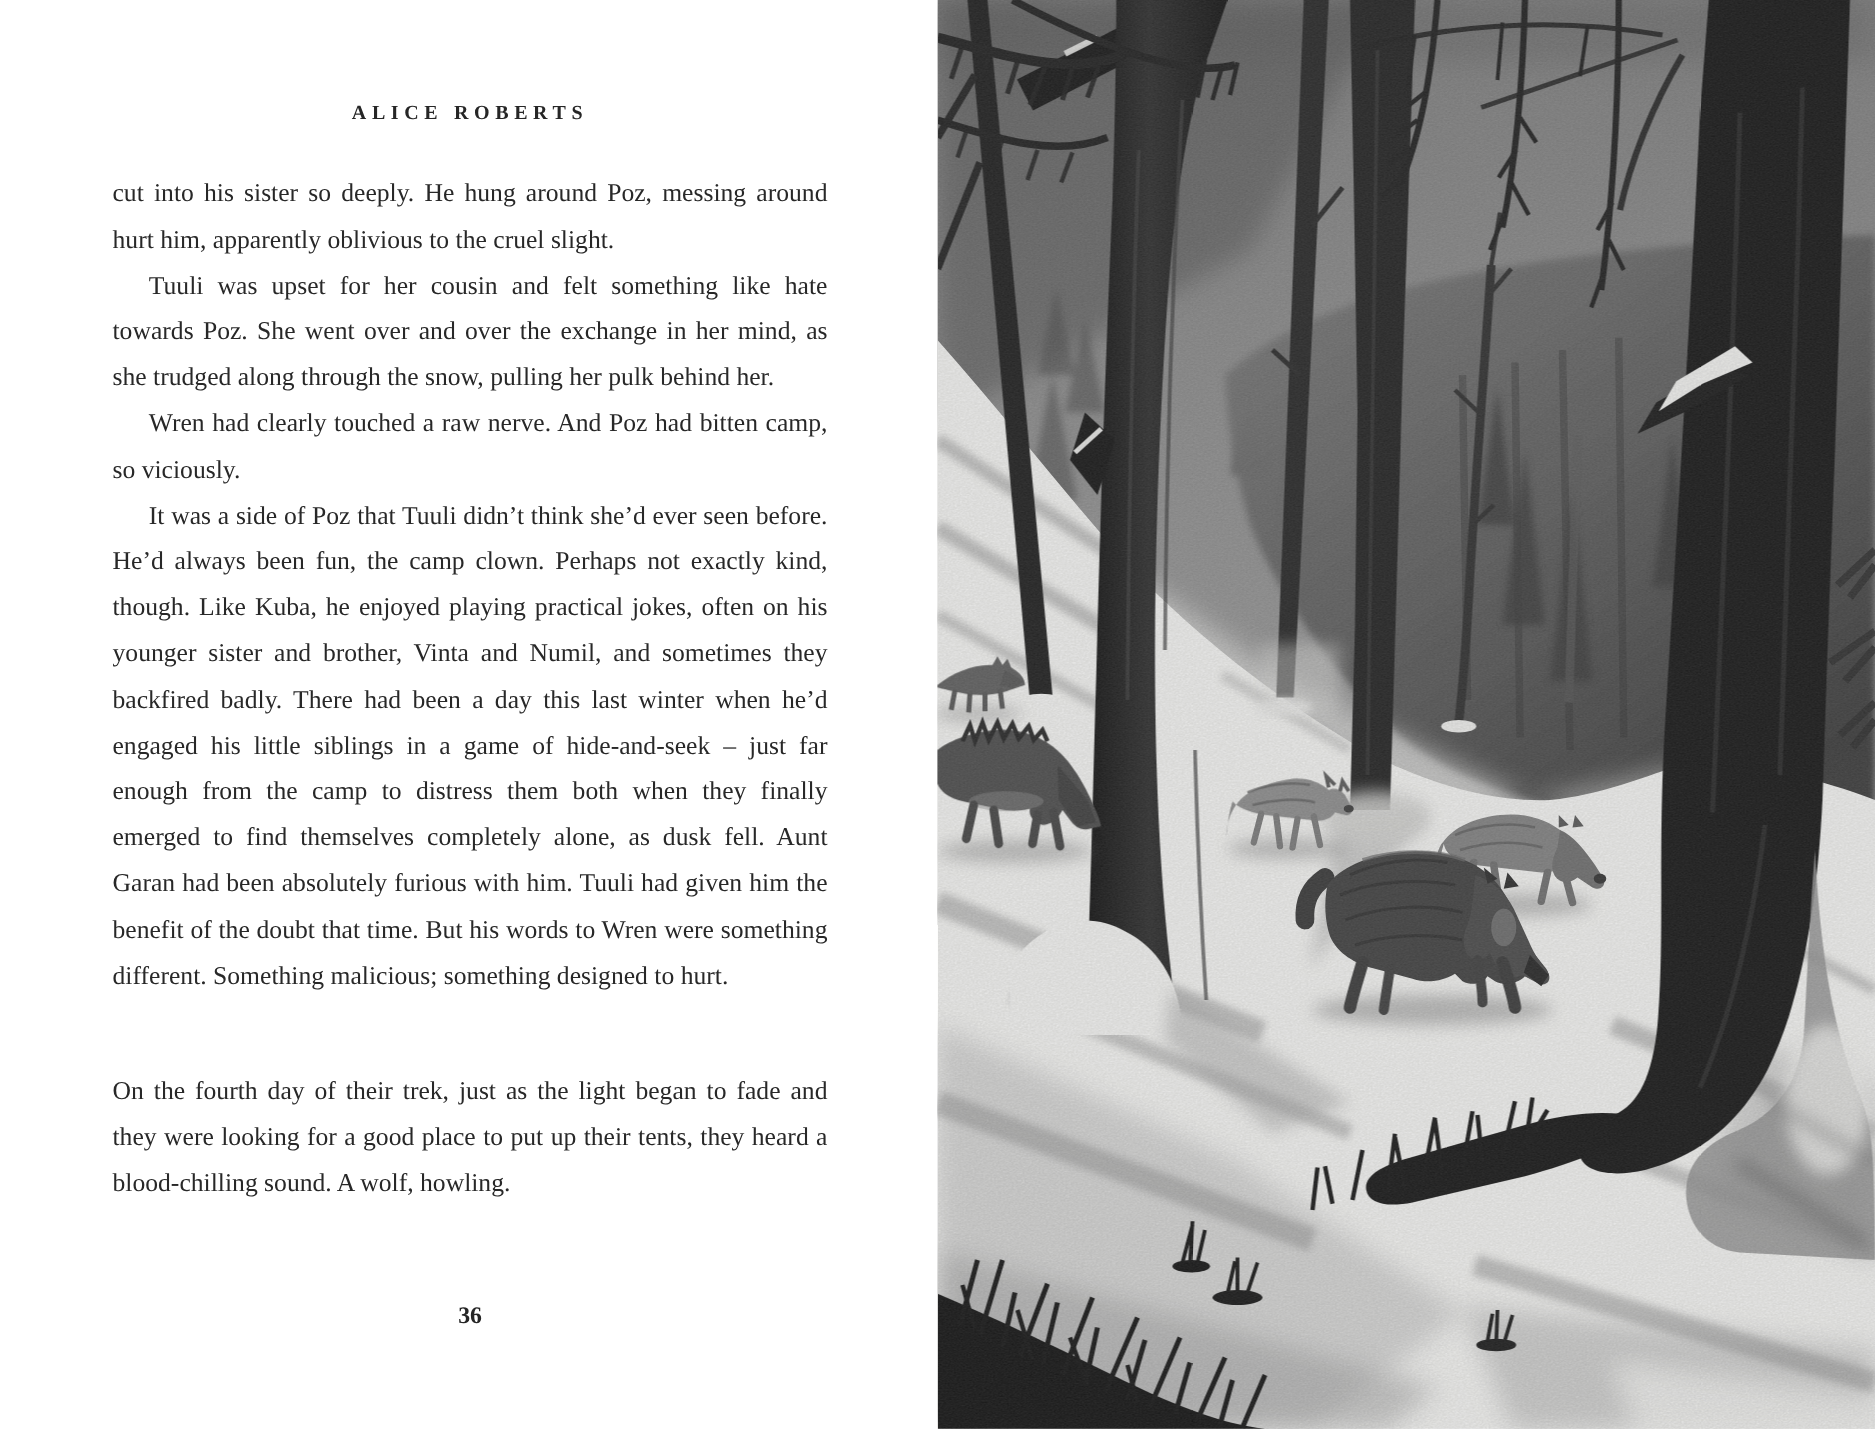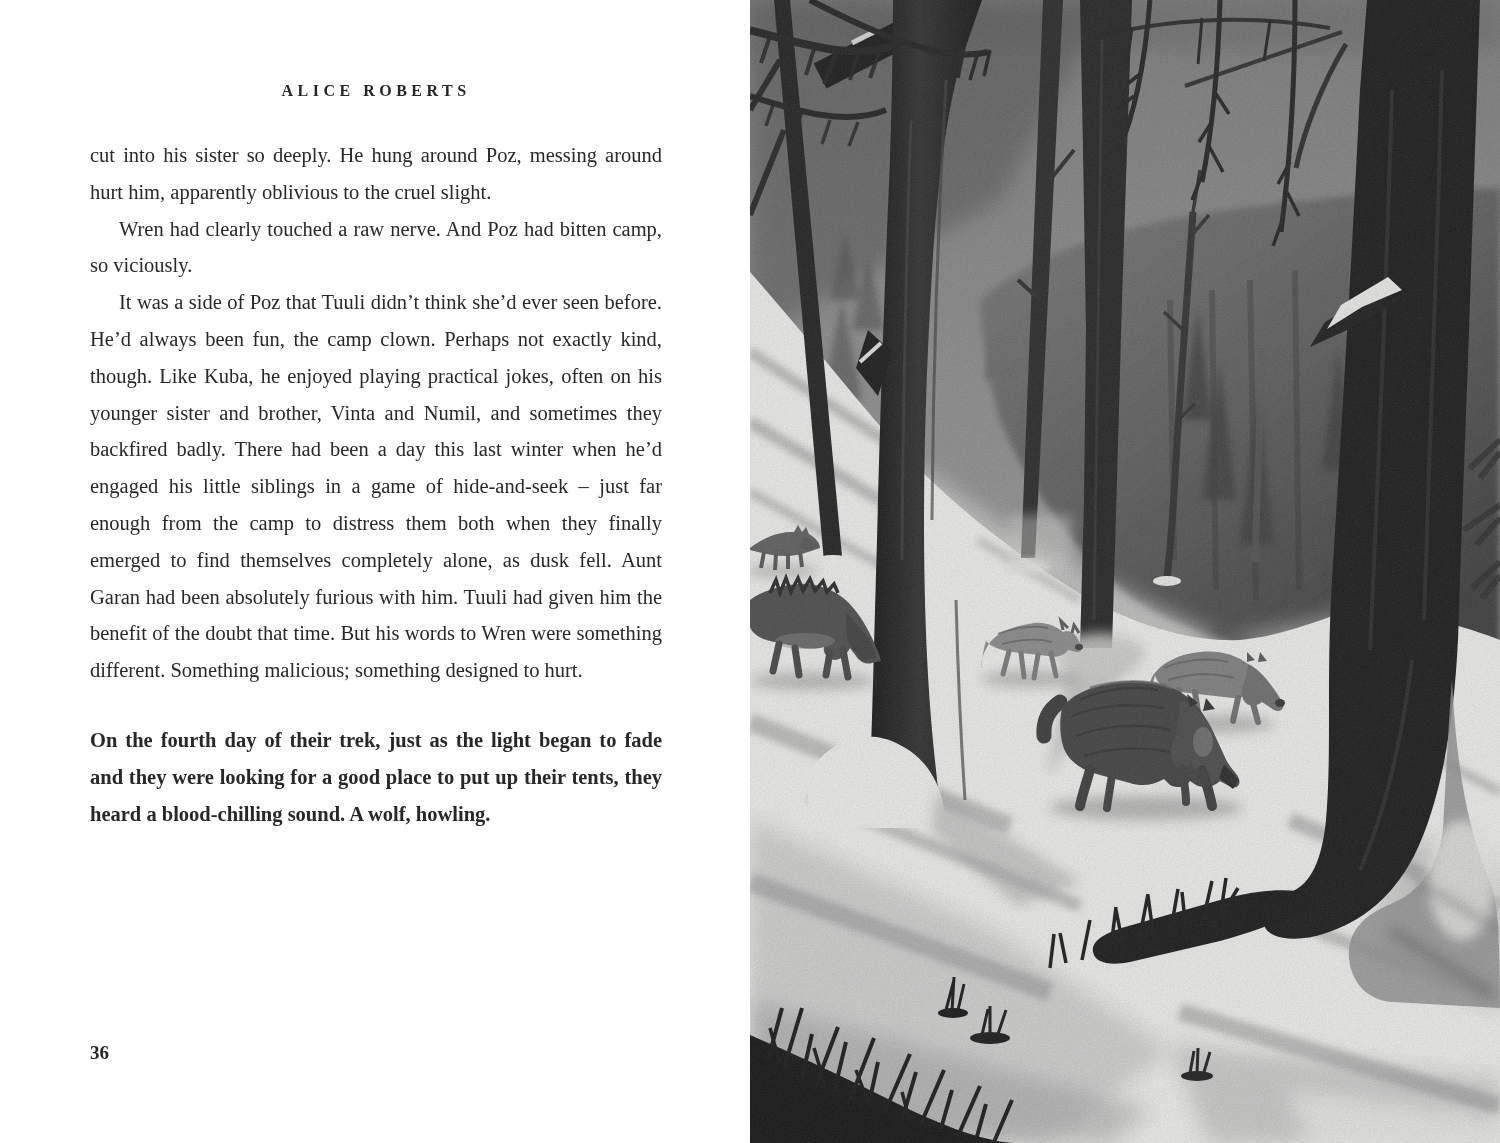--- a/index.html
+++ b/index.html
@@ -11,37 +11,38 @@
     text-align:center; font-family:"Liberation Serif", serif;
     font-weight:700; font-size:16px; letter-spacing:4.5px; color:#262626;
   }
   .body-text {
     position:absolute; top:137px; left:90px; width:572px;
     font-family:"Liberation Serif", serif; font-size:20.5px; line-height:36.8px;
     color:#282828; text-align:justify;
   }
   .body-text p { margin:0; }
   .body-text p.indent { text-indent:29px; }
-  .body-text p.section-break { margin-top:33px;font-weight:bold; }
+  .body-text p.section-break { margin-top:56px; }
   .page-number {
-    position:absolute; top:1042px; left:90px; width:572px; 
+    position:absolute; top:1042px; left:90px; width:572px; text-align:center;
     font-family:"Liberation Serif", serif; font-weight:700; font-size:19px; color:#262626;
   }
   .page-right { position:relative; width:750px; height:1143px; }
   .page-right svg { display:block; width:750px; height:1143px; }
 </style>
 </head>
 <body>
 
 <div class="spread">
 
   <div class="page-left">
     <div class="running-header">ALICE ROBERTS</div>
     <div class="body-text" id="paragraphs">
         <p class="">cut into his sister so deeply. He hung around Poz, messing around hurt him, apparently oblivious to the cruel slight.</p>
+        <p class="indent">Tuuli was upset for her cousin and felt something like hate towards Poz. She went over and over the exchange in her mind, as she trudged along through the snow, pulling her pulk behind her.</p>
         <p class="indent">Wren had clearly touched a raw nerve. And Poz had bitten camp, so viciously.</p>
         <p class="indent">It was a side of Poz that Tuuli didn’t think she’d ever seen before. He’d always been fun, the camp clown. Perhaps not exactly kind, though. Like Kuba, he enjoyed playing practical jokes, often on his younger sister and brother, Vinta and Numil, and sometimes they backfired badly. There had been a day this last winter when he’d engaged his little siblings in a game of hide-and-seek – just far enough from the camp to distress them both when they finally emerged to find themselves completely alone, as dusk fell. Aunt Garan had been absolutely furious with him. Tuuli had given him the benefit of the doubt that time. But his words to Wren were something different. Something malicious; something designed to hurt.</p>
         <p class=" section-break">On the fourth day of their trek, just as the light began to fade and they were looking for a good place to put up their tents, they heard a blood-chilling sound. A wolf, howling.</p>
       </div>
     <div class="page-number">36</div>
   </div>
 
   <div class="page-right">
     <svg viewBox="0 0 750 1143" role="img" aria-label="Black-and-white charcoal illustration of a wolf pack trotting across a snowy slope between tall dark tree trunks in a winter forest">
       <defs>

